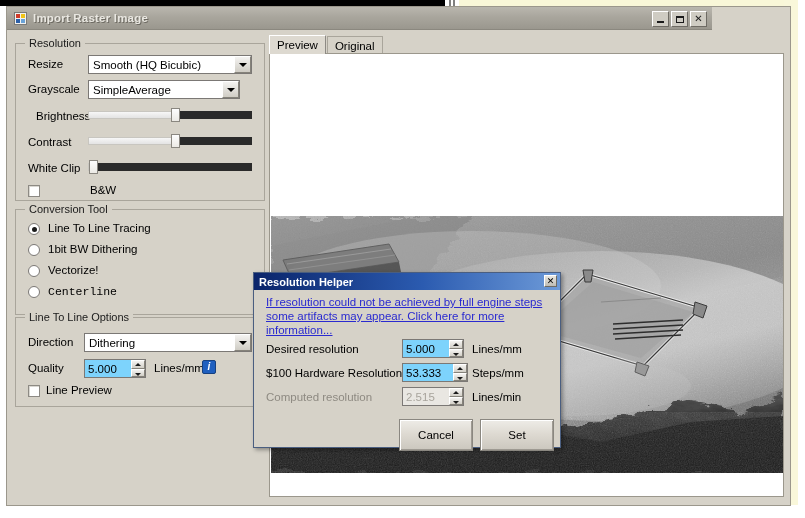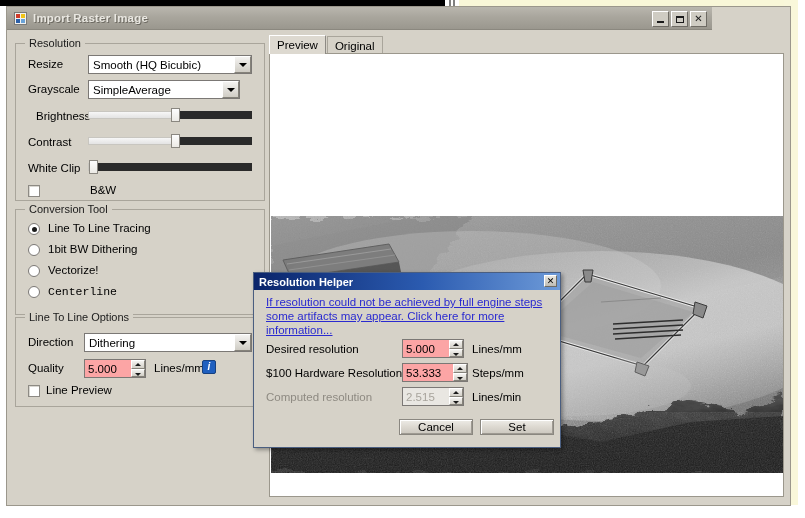--- a/index.html
+++ b/index.html
@@ -97,21 +97,21 @@
   }
 
   .cbox { position:absolute; width:12px; height:12px; background:#fff; border:1px solid #7b7875; box-sizing:border-box; }
   .cbox.i { border:1px solid #8d8a84; box-shadow:inset 1px 1px 0 #d9d7d1; }
 
   .radio { position:absolute; width:12px; height:12px; border-radius:50%;
            background:#fff; border:1px solid #7b7875; box-sizing:border-box; }
   .radio .dot { position:absolute; left:2.5px; top:2.5px; width:5px; height:5px; border-radius:50%; background:#1a1a1a; }
 
   .spin {
-    position:absolute; height:19px; background:#fca5a5;
+    position:absolute; height:19px; background:#7dd3fc;
     border:1px solid #7b7875; box-sizing:border-box; display:flex; align-items:stretch;
   }
   .spin.disabled { background:#e9e7e2; }
   .spin .sval { flex:1; font-size:11.5px; color:#000; padding-left:3px; display:flex; align-items:center; }
   .spin.disabled .sval { color:#a8a49c; }
   .spin .sbtns { width:14px; display:flex; flex-direction:column; flex:none; }
   .spin .sb {
     flex:1; background:linear-gradient(to bottom,#f4f3f1,#d2cfc7);
     border:1px solid #ffffff; border-right-color:#85827a; border-bottom-color:#85827a;
     box-sizing:border-box; position:relative;
@@ -169,21 +169,21 @@
   .dlg-link {
     position:absolute; left:12px; top:22px; width:288px;
     font-size:11.5px; color:#2a2ad0; text-decoration:underline; line-height:14px;
     cursor:pointer;
   }
   .dlg-row-label { position:absolute; font-size:11.5px; color:#000; }
   .dlg-row-label.dim { color:#8e8a82; }
   .dlg-unit { position:absolute; font-size:11.5px; color:#000; }
 
   .btn {
-    position:absolute; height:16px;
+    position:absolute; height:32px;
     background:linear-gradient(to bottom,#eeece7 0%,#ddd9d1 48%,#cbc7be 100%);
     border:1px solid #8a8780; box-sizing:border-box;
     font-size:11.5px; color:#000;
     display:flex; align-items:center; justify-content:center;
     box-shadow: inset 1px 1px 0 #ffffff, inset -1px -1px 0 #9e9a92;
   }
 </style>
 </head>
 <body>
 

